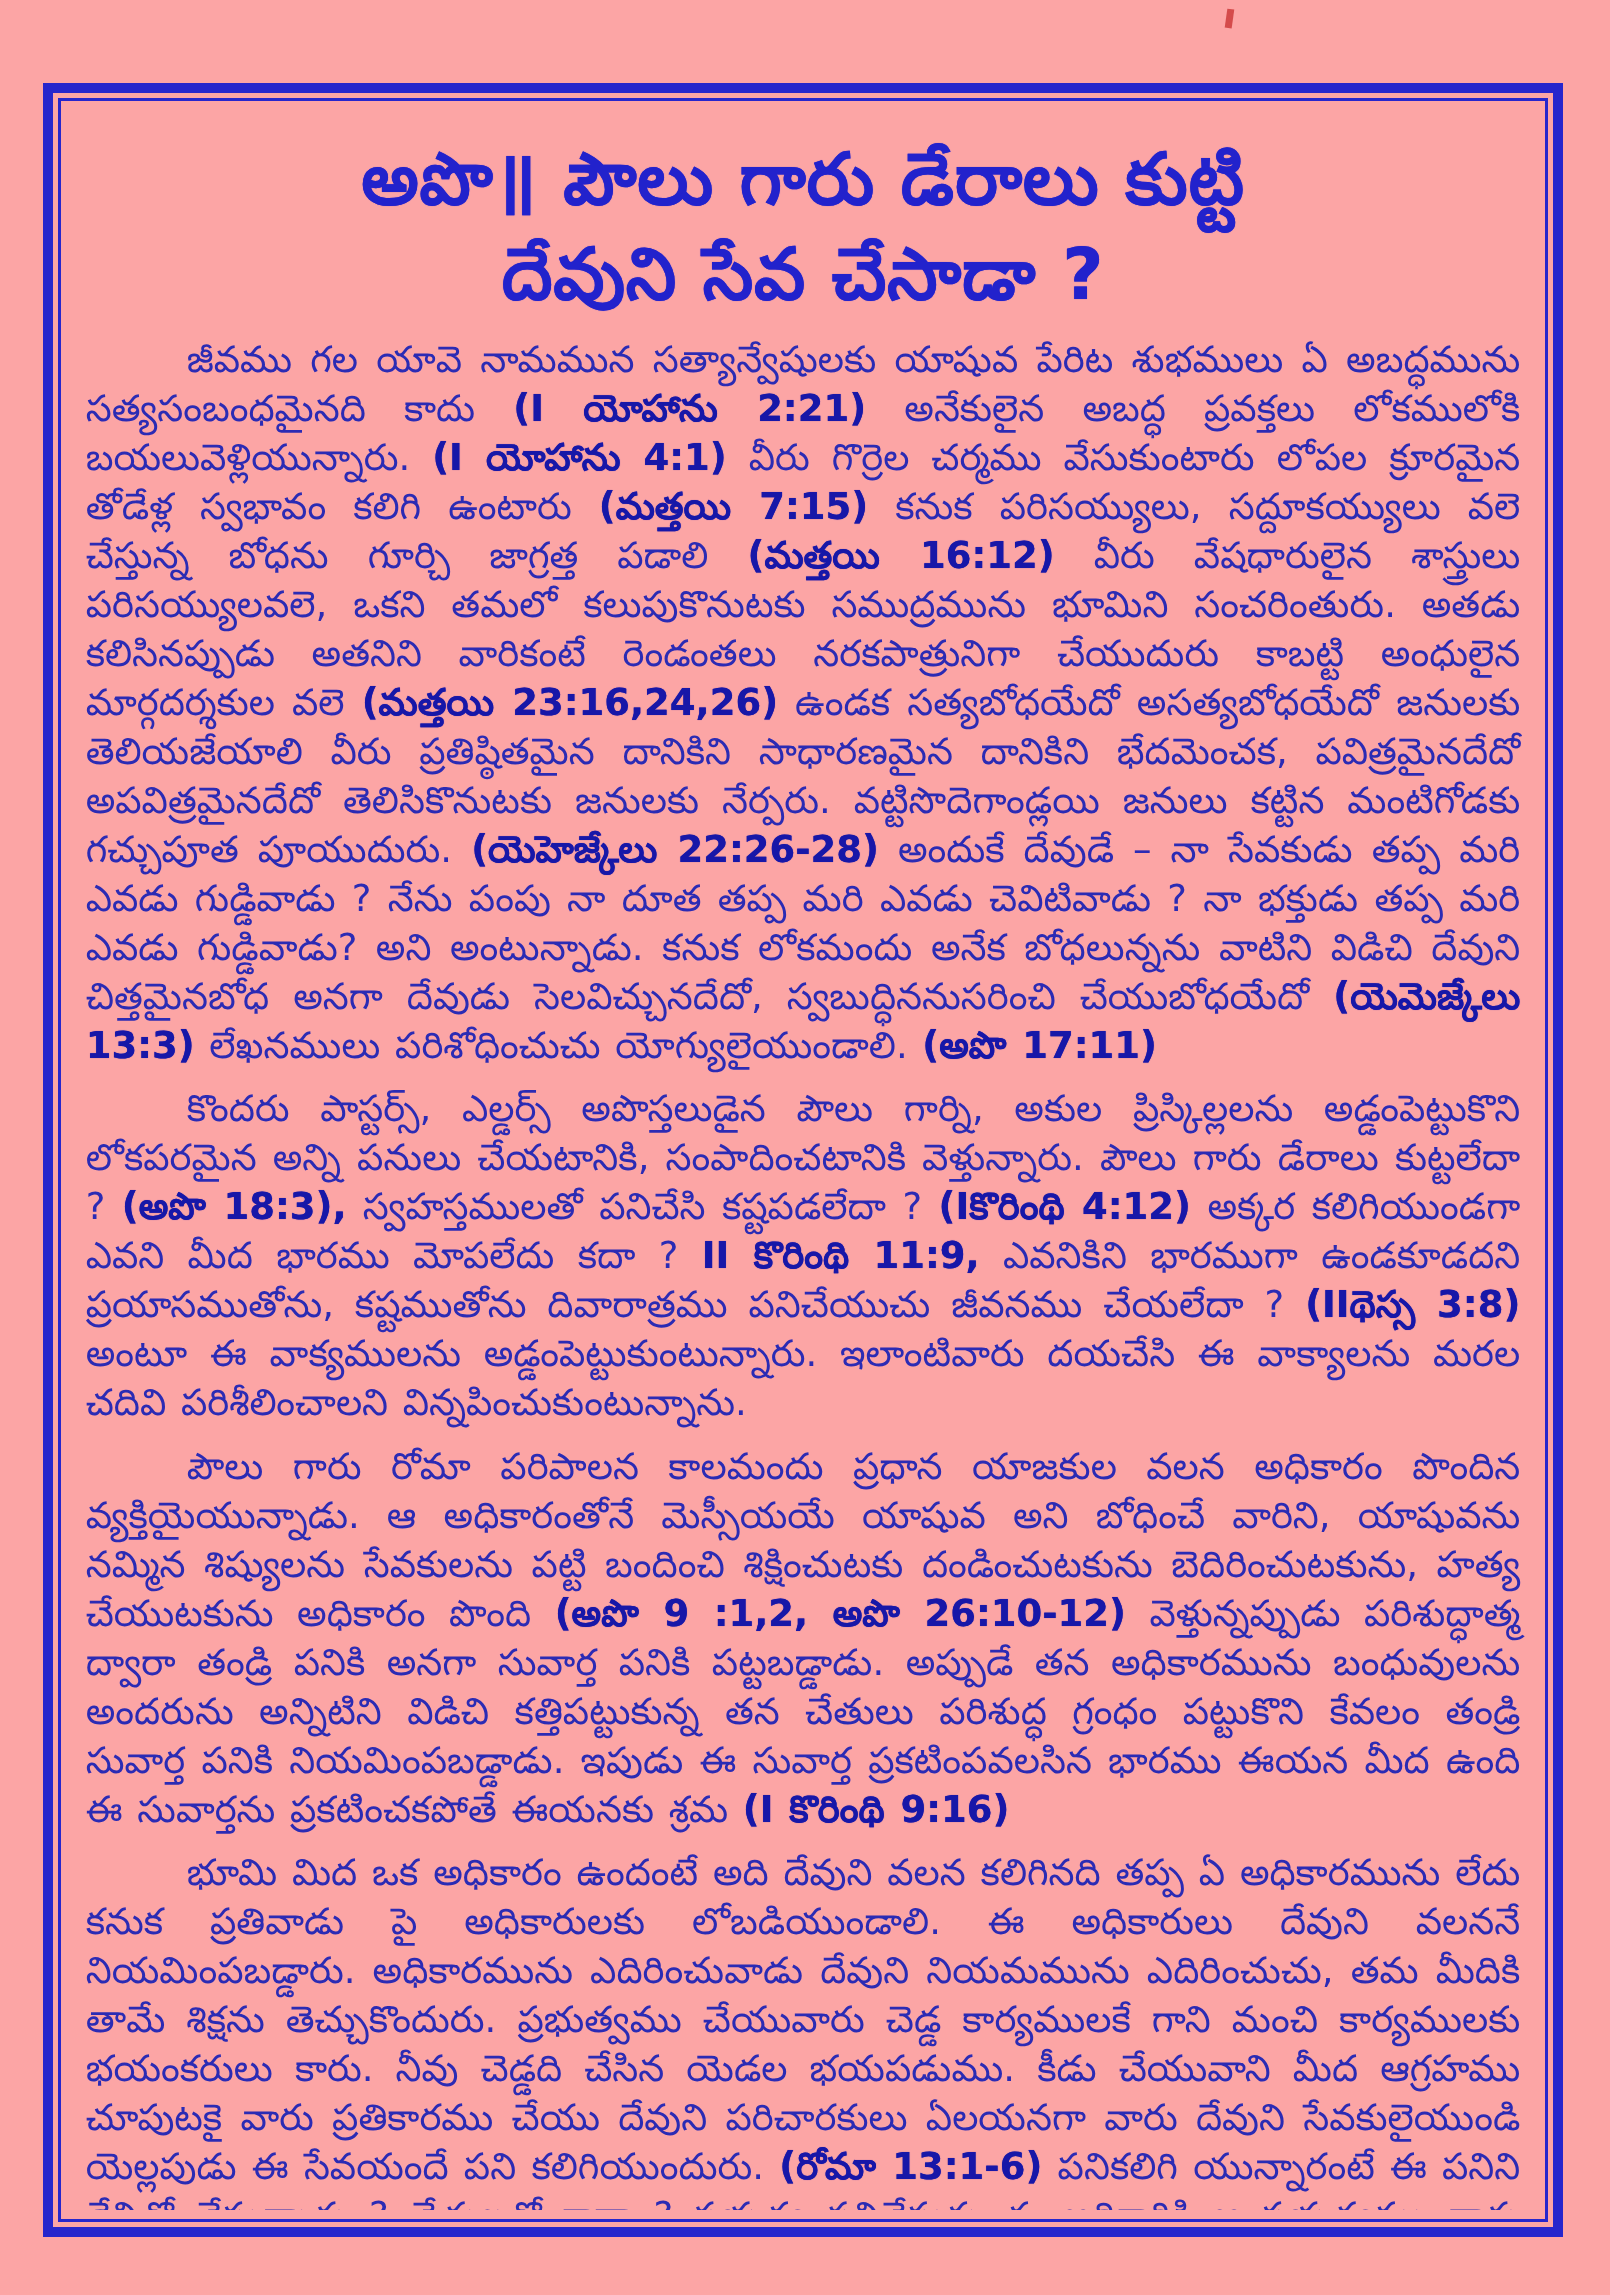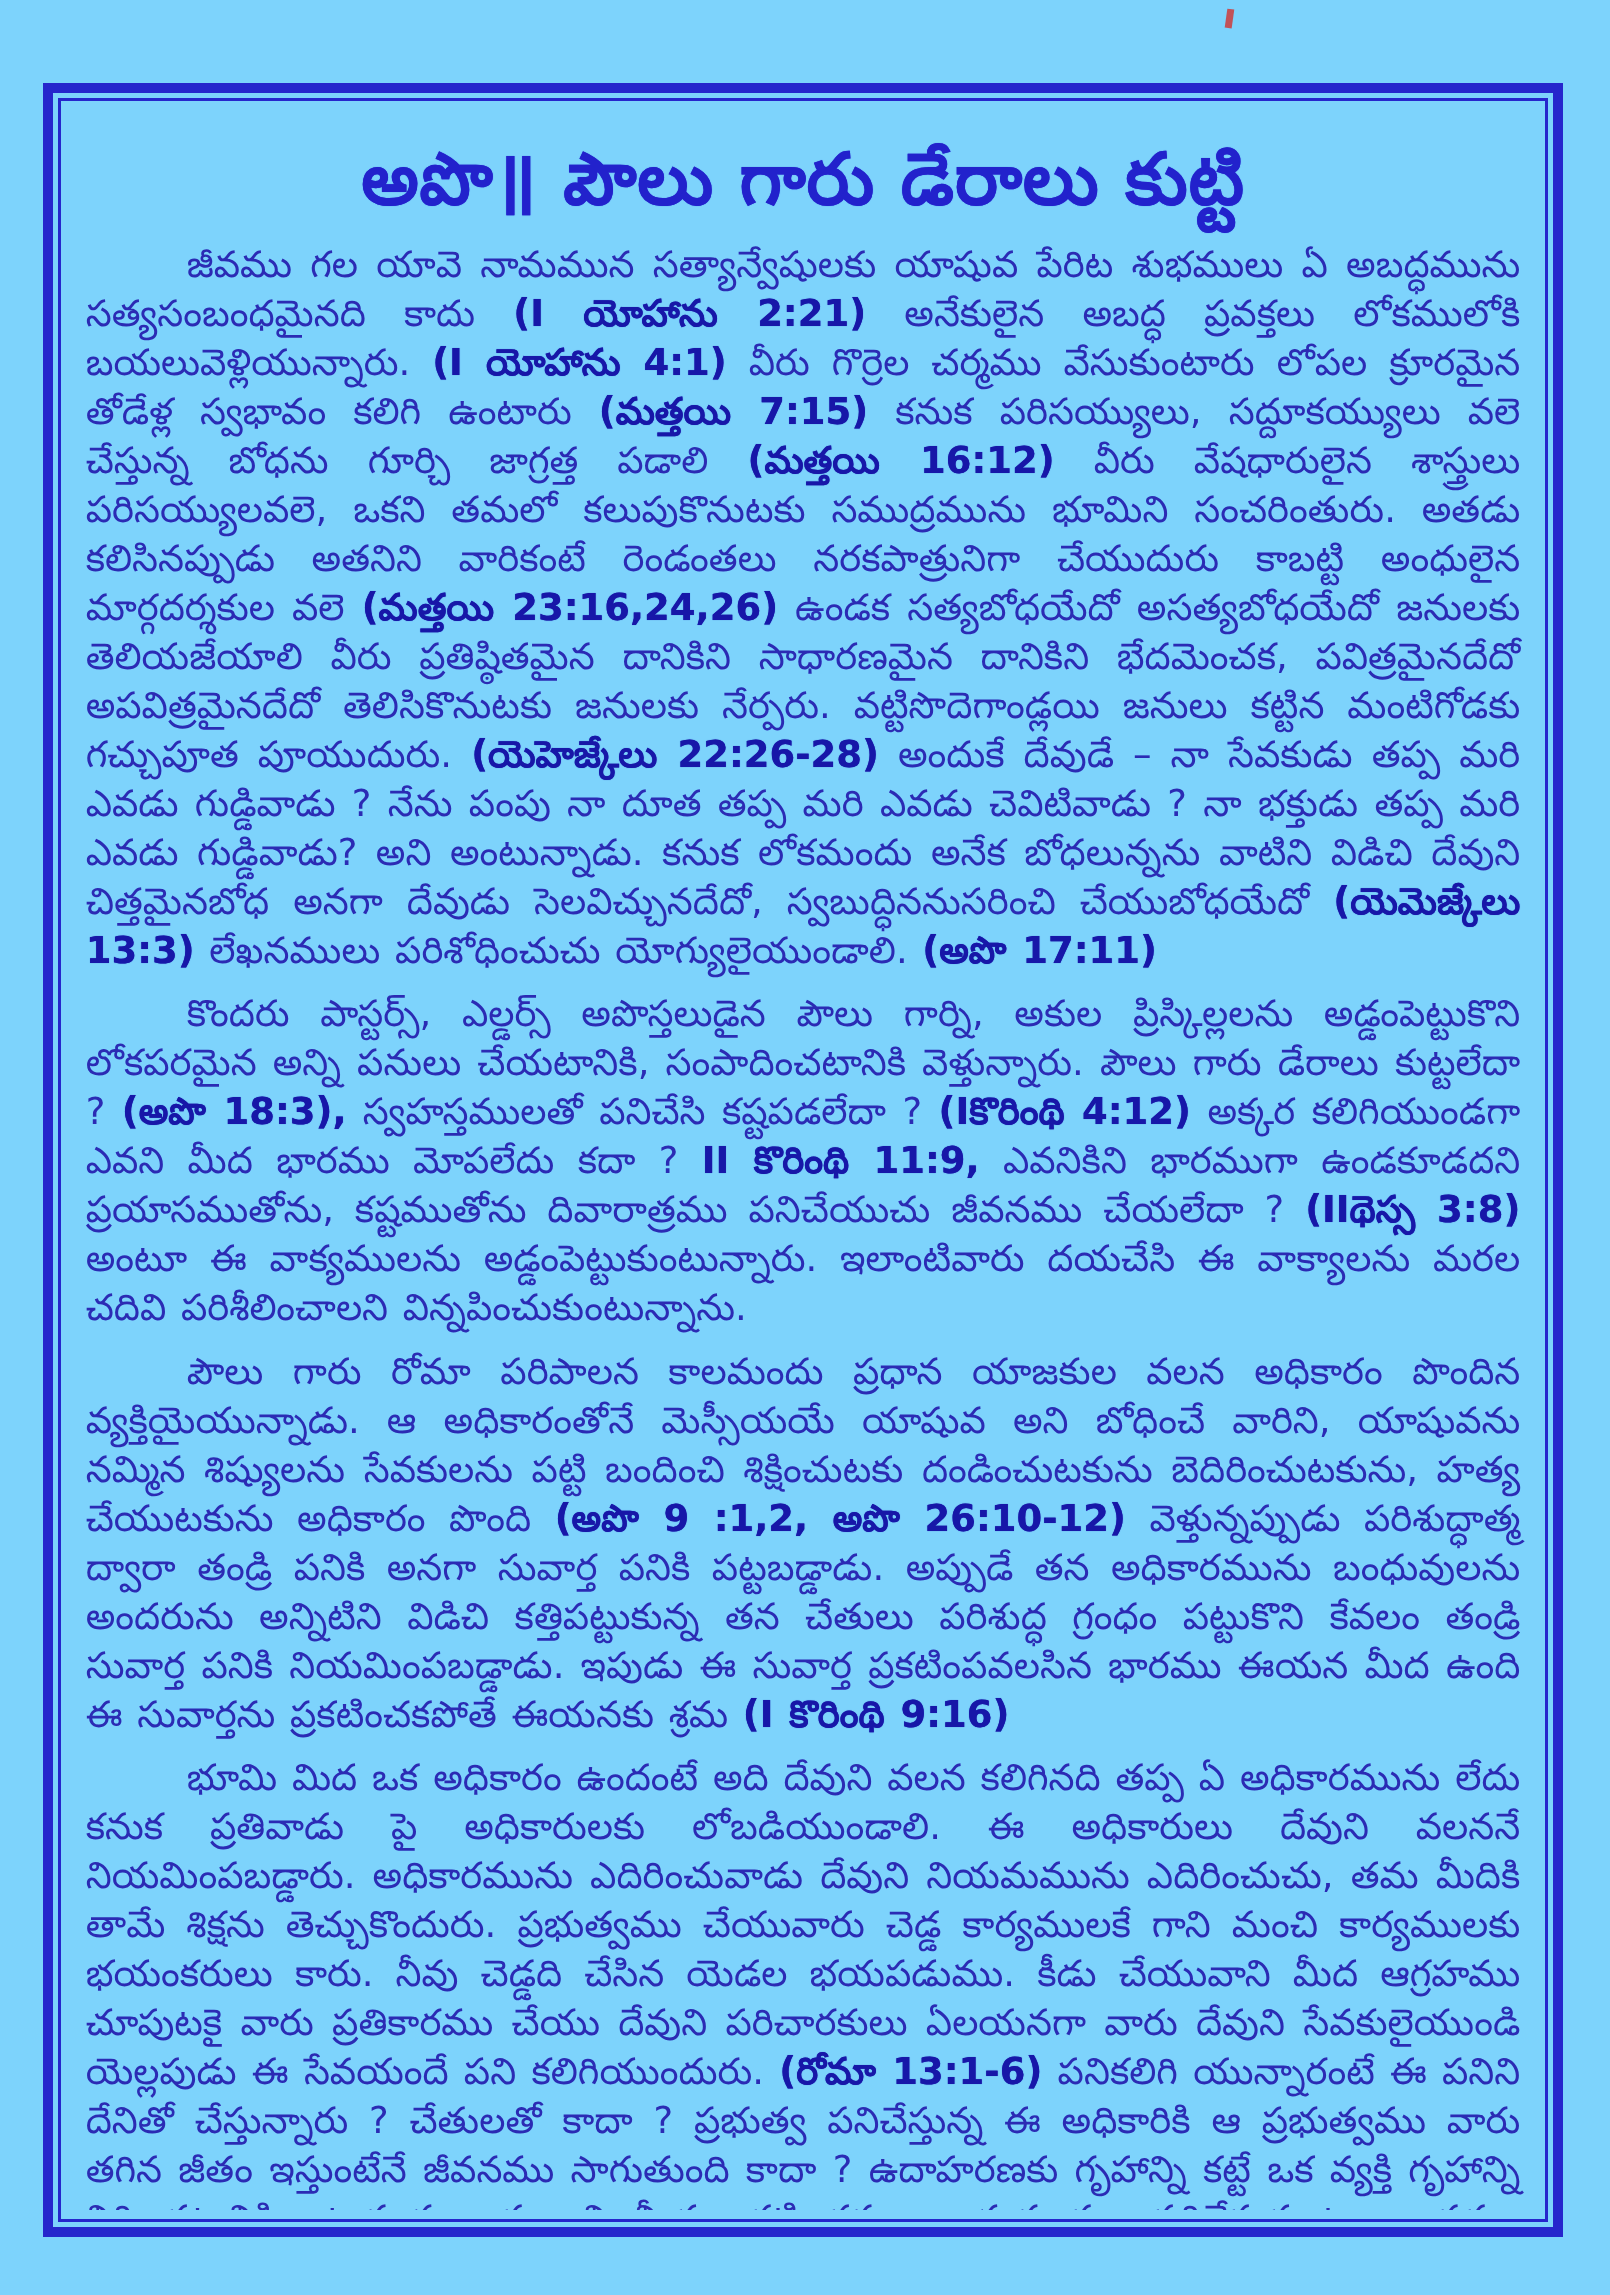--- a/index.html
+++ b/index.html
@@ -1,20 +1,20 @@
 <!DOCTYPE html>
 <html style="font-size:11.6px"><head>
 <meta charset="utf-8">
 <style>
   html, body { margin: 0; padding: 0; background: #ffffff; }
   .page {
     position: relative;
     width: 1611px;
     height: 2295px;
-    background: #7dd3fc;
+    background: #fca5a5;
     overflow: hidden;
     font-family: "DejaVu Sans", sans-serif;
   }
   .scan-mark {
     position: absolute;
     top: 8.7px; left: 1226px;
     width: 6.5px; height: 19px;
     background: #cc3b3b;
     transform: rotate(8deg);
     opacity: 0.85;
@@ -67,20 +67,21 @@
 </head>
 <body>
 
 <div class="page">
   <div class="scan-mark"></div>
   <div class="frame">
     <div class="frame-inner">
       <div class="content">
         <h1 class="title">
           <span class="tline">అపొ॥ పౌలు గారు డేరాలు కుట్టి</span>
+          <span class="tline">దేవుని సేవ చేసాడా ?</span>
         </h1>
         <div class="body-paragraphs">
             <p class="para"><span class="reg">జీవము గల యావె నామమున సత్యాన్వేషులకు యాషువ పేరిట శుభములు ఏ అబద్ధమును సత్యసంబంధమైనది కాదు </span><span class="ref">(I యోహాను 2:21)</span><span class="reg"> అనేకులైన అబద్ధ ప్రవక్తలు లోకములోకి బయలువెళ్లియున్నారు. </span><span class="ref">(I యోహాను 4:1)</span><span class="reg"> వీరు గొర్రెల చర్మము వేసుకుంటారు లోపల క్రూరమైన తోడేళ్ల స్వభావం కలిగి ఉంటారు </span><span class="ref">(మత్తయి 7:15)</span><span class="reg"> కనుక పరిసయ్యులు, సద్దూకయ్యులు వలె చేస్తున్న బోధను గూర్చి జాగ్రత్త పడాలి </span><span class="ref">(మత్తయి 16:12)</span><span class="reg"> వీరు వేషధారులైన శాస్త్రులు పరిసయ్యులవలె, ఒకని తమలో కలుపుకొనుటకు సముద్రమును భూమిని సంచరింతురు. అతడు కలిసినప్పుడు అతనిని వారికంటే రెండంతలు నరకపాత్రునిగా చేయుదురు కాబట్టి అంధులైన మార్గదర్శకుల వలె </span><span class="ref">(మత్తయి 23:16,24,26)</span><span class="reg"> ఉండక సత్యబోధయేదో అసత్యబోధయేదో జనులకు తెలియజేయాలి వీరు ప్రతిష్ఠితమైన దానికిని సాధారణమైన దానికిని భేదమెంచక, పవిత్రమైనదేదో అపవిత్రమైనదేదో తెలిసికొనుటకు జనులకు నేర్పరు. వట్టిసొదెగాండ్లయి జనులు కట్టిన మంటిగోడకు గచ్చుపూత పూయుదురు. </span><span class="ref">(యెహెజ్కేలు 22:26-28)</span><span class="reg"> అందుకే దేవుడే – నా సేవకుడు తప్ప మరి ఎవడు గుడ్డివాడు ? నేను పంపు నా దూత తప్ప మరి ఎవడు చెవిటివాడు ? నా భక్తుడు తప్ప మరి ఎవడు గుడ్డివాడు? అని అంటున్నాడు. కనుక లోకమందు అనేక బోధలున్నను వాటిని విడిచి దేవుని చిత్తమైనబోధ అనగా దేవుడు సెలవిచ్చునదేదో, స్వబుద్ధిననుసరించి చేయుబోధయేదో </span><span class="ref">(యెమెజ్కేలు 13:3)</span><span class="reg"> లేఖనములు పరిశోధించుచు యోగ్యులైయుండాలి. </span><span class="ref">(అపొ 17:11)</span></p>
             <p class="para"><span class="reg">కొందరు పాస్టర్స్, ఎల్డర్స్ అపొస్తలుడైన పౌలు గార్ని, అకుల ప్రిస్కిల్లలను అడ్డంపెట్టుకొని లోకపరమైన అన్ని పనులు చేయటానికి, సంపాదించటానికి వెళ్తున్నారు. పౌలు గారు డేరాలు కుట్టలేదా ? </span><span class="ref">(అపొ 18:3),</span><span class="reg"> స్వహస్తములతో పనిచేసి కష్టపడలేదా ? </span><span class="ref">(Iకొరింథి 4:12)</span><span class="reg"> అక్కర కలిగియుండగా ఎవని మీద భారము మోపలేదు కదా ? </span><span class="ref">II కొరింథి 11:9,</span><span class="reg"> ఎవనికిని భారముగా ఉండకూడదని ప్రయాసముతోను, కష్టముతోను దివారాత్రము పనిచేయుచు జీవనము చేయలేదా ? </span><span class="ref">(IIథెస్స 3:8)</span><span class="reg"> అంటూ ఈ వాక్యములను అడ్డంపెట్టుకుంటున్నారు. ఇలాంటివారు దయచేసి ఈ వాక్యాలను మరల చదివి పరిశీలించాలని విన్నపించుకుంటున్నాను.</span></p>
             <p class="para"><span class="reg">పౌలు గారు రోమా పరిపాలన కాలమందు ప్రధాన యాజకుల వలన అధికారం పొందిన వ్యక్తియైయున్నాడు. ఆ అధికారంతోనే మెస్సీయయే యాషువ అని బోధించే వారిని, యాషువను నమ్మిన శిష్యులను సేవకులను పట్టి బందించి శిక్షించుటకు దండించుటకును బెదిరించుటకును, హత్య చేయుటకును అధికారం పొంది </span><span class="ref">(అపొ 9 :1,2, అపొ 26:10-12)</span><span class="reg"> వెళ్తున్నప్పుడు పరిశుద్ధాత్మ ద్వారా తండ్రి పనికి అనగా సువార్త పనికి పట్టబడ్డాడు. అప్పుడే తన అధికారమును బంధువులను అందరును అన్నిటిని విడిచి కత్తిపట్టుకున్న తన చేతులు పరిశుద్ధ గ్రంధం పట్టుకొని కేవలం తండ్రి సువార్త పనికి నియమింపబడ్డాడు. ఇపుడు ఈ సువార్త ప్రకటింపవలసిన భారము ఈయన మీద ఉంది ఈ సువార్తను ప్రకటించకపోతే ఈయనకు శ్రమ </span><span class="ref">(I కొరింథి 9:16)</span></p>
             <p class="para"><span class="reg">భూమి మిద ఒక అధికారం ఉందంటే అది దేవుని వలన కలిగినది తప్ప ఏ అధికారమును లేదు కనుక ప్రతివాడు పై అధికారులకు లోబడియుండాలి. ఈ అధికారులు దేవుని వలననే నియమింపబడ్డారు. అధికారమును ఎదిరించువాడు దేవుని నియమమును ఎదిరించుచు, తమ మీదికి తామే శిక్షను తెచ్చుకొందురు. ప్రభుత్వము చేయువారు చెడ్డ కార్యములకే గాని మంచి కార్యములకు భయంకరులు కారు. నీవు చెడ్డది చేసిన యెడల భయపడుము. కీడు చేయువాని మీద ఆగ్రహము చూపుటకై వారు ప్రతికారము చేయు దేవుని పరిచారకులు ఏలయనగా వారు దేవుని సేవకులైయుండి యెల్లపుడు ఈ సేవయందే పని కలిగియుందురు. </span><span class="ref">(రోమా 13:1-6)</span><span class="reg"> పనికలిగి యున్నారంటే ఈ పనిని దేనితో చేస్తున్నారు ? చేతులతో కాదా ? ప్రభుత్వ పనిచేస్తున్న ఈ అధికారికి ఆ ప్రభుత్వము వారు తగిన జీతం ఇస్తుంటేనే జీవనము సాగుతుంది కాదా ? ఉదాహరణకు గృహాన్ని కట్టే ఒక వ్యక్తి గృహాన్ని నిర్మించటానికి ఇటుకలను ఒక దాని మీద ఒకటి చక్కగా అమర్చుతూ, సరిచేసుకుంటూ జాగ్రత్తగా చూచుకుంటూ తన స్వహస్తములతో కడితేనే ఆ గృహం నిలబడుతుంది. నిలబడిన ఆ గృహాన్ని చూచి ఆ ఇంటి యజమానుడు సంతోషించి, తన హస్తాలతో కష్టపడి పనిచేసిన వ్యక్తికి తగిన జీతం ఇస్తాడు కదా ! దానితో ఆ వ్యక్తి జీవనం సాగుతుంది. ఇదే విధంగా దేవుడు అపొస్తలుడై పౌలు గారిని అన్యజనుల యెదుటను రాజుల యెదుటను ఇశ్రాయేలీయుల యెదుటను ప్రభువు నామాన్ని భరించుటకు ప్రభువు నామమున శ్రమలను అనుభవించుటకు తనకోసం ఒక సాధనముగా ఏర్పరచుకొన్నాడు.</span></p>
           </div>
       </div>
     </div>
   </div>

